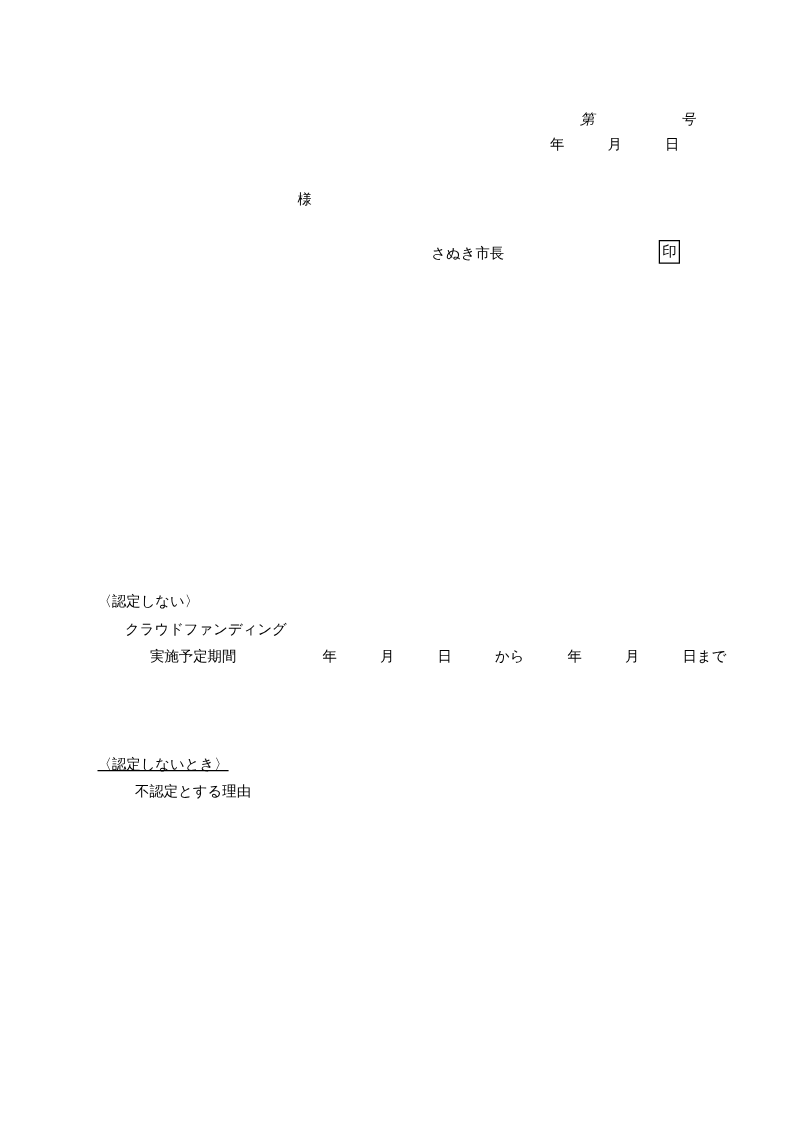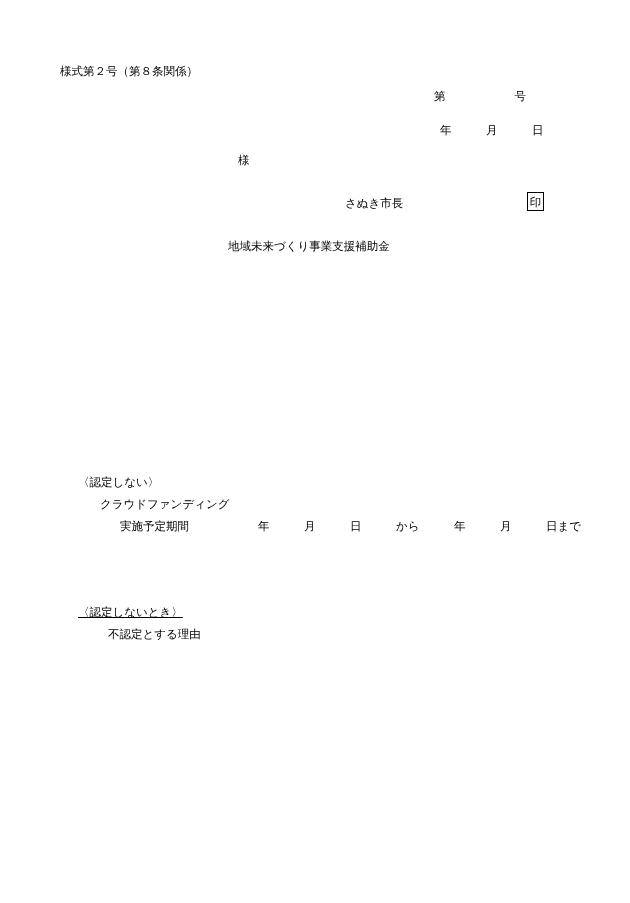--- a/index.html
+++ b/index.html
@@ -29,26 +29,27 @@
   }
   .abs {
     position: absolute;
     white-space: pre;
   }
   .form-no {
     left: 60px;
     top: 63px;
   }
   .num-line {
-    left: 434px;
+    left: 464px;
     top: 88px;
+    font-style: italic;
   }
   .date-line {
     left: 440px;
-    top: 122px;
+    top: 108px;
   }
   .sama {
     left: 238px;
     top: 152px;
   }
   .mayor {
     left: 345px;
     top: 195px;
   }
   .seal {
@@ -120,33 +121,31 @@
     left: 108px;
     top: 626px;
   }
 </style>
 </head>
 <body>
 
 <div class="page">
   <div class="doc">
 
-    <div class="abs form-no">様式第２号（第８条関係）</div>
 
     <div class="abs num-line">第　　　　　　号</div>
 
     <div class="abs date-line">年　　　月　　　日</div>
 
     <div class="abs sama">様</div>
 
     <div class="abs mayor">さぬき市長</div>
 
     <div class="abs seal">印</div>
 
-    <div class="abs title1">地域未来づくり事業支援補助金</div>
 
 
 
     <div class="abs sec1-head">〈認定しない〉</div>
     <div class="abs sec1-cf">クラウドファンディング</div>
     <div class="abs sec1-period"><span>実施予定期間</span><span>　　　　　　</span><span>年　　　月　　　日　　　から　　　年　　　月　　　日まで</span></div>
 
     <div class="abs sec2-head">〈認定しないとき〉</div>
     <div class="abs sec2-reason">不認定とする理由</div>
 

